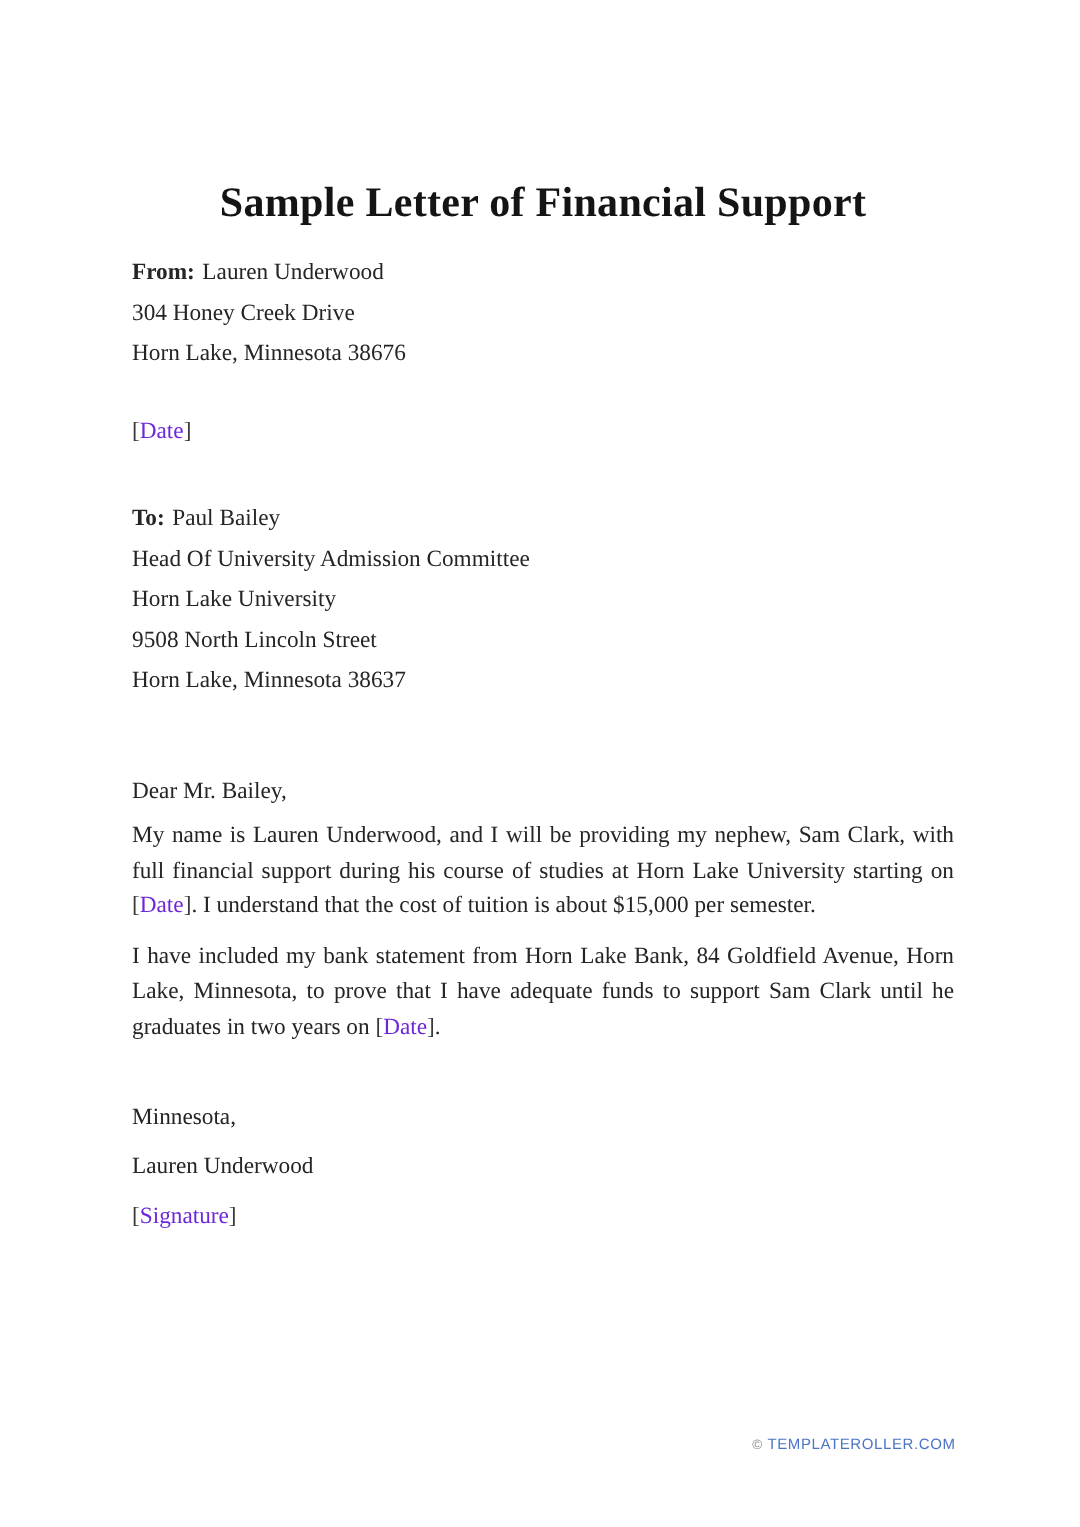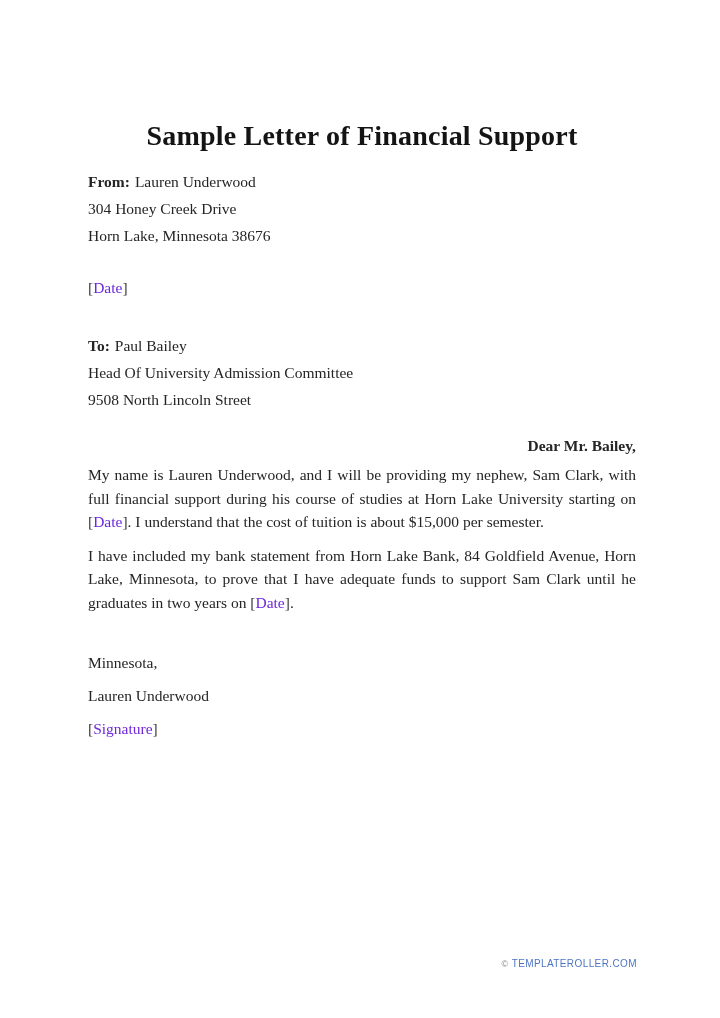--- a/index.html
+++ b/index.html
@@ -30,25 +30,24 @@
     line-height: 27px;
   }
   .lbl {
     font-weight: bold;
     margin-right: 5px;
   }
   .sender-block { margin-top: 16px; }
   .date-line { margin-top: 25px; }
   .recipient-block { margin-top: 31px; }
   .salutation {
-    margin-top: 19px;
+    margin-top: 47px;
     font-size: 15.5px;
     line-height: 27px;
-    font-weight: bold;
-    text-align: right;
+    font-weight: normal;
   }
   .body-p {
     font-size: 15.5px;
     line-height: 23.5px;
     text-align: justify;
   }
   .body-p.first { margin-top: 4px; }
   .body-p.second { margin-top: 10px; }
   .closing-block { margin-top: 35px; }
   .closing-block .line + .line { margin-top: 6px; }
@@ -79,21 +78,23 @@
       <p class="line"><b class="lbl">From:</b><span>Lauren Underwood</span></p>
       <p class="line">304 Honey Creek Drive</p>
       <p class="line">Horn Lake, Minnesota 38676</p>
     </section>
 
     <p class="line date-line"><span class="bracket">[</span><span class="ph">Date</span><span class="bracket">]</span></p>
 
     <section class="recipient-block">
       <p class="line"><b class="lbl">To:</b><span>Paul Bailey</span></p>
       <p class="line">Head Of University Admission Committee</p>
+      <p class="line">Horn Lake University</p>
       <p class="line">9508 North Lincoln Street</p>
+      <p class="line">Horn Lake, Minnesota 38637</p>
     </section>
 
     <p class="salutation">Dear Mr. Bailey,</p>
 
     <p class="body-p first"><span>My name is Lauren Underwood, and I will be providing my nephew, Sam Clark, with full financial support during his course of studies at Horn Lake University starting on </span><span class="bracket">[</span><span class="ph">Date</span><span class="bracket">]</span><span>. I understand that the cost of tuition is about $15,000 per semester.</span></p>
 
     <p class="body-p second"><span>I have included my bank statement from Horn Lake Bank, 84 Goldfield Avenue, Horn Lake, Minnesota, to prove that I have adequate funds to support Sam Clark until he graduates in two years on </span><span class="bracket">[</span><span class="ph">Date</span><span class="bracket">]</span><span>.</span></p>
 
     <section class="closing-block">
       <p class="line">Minnesota,</p>

